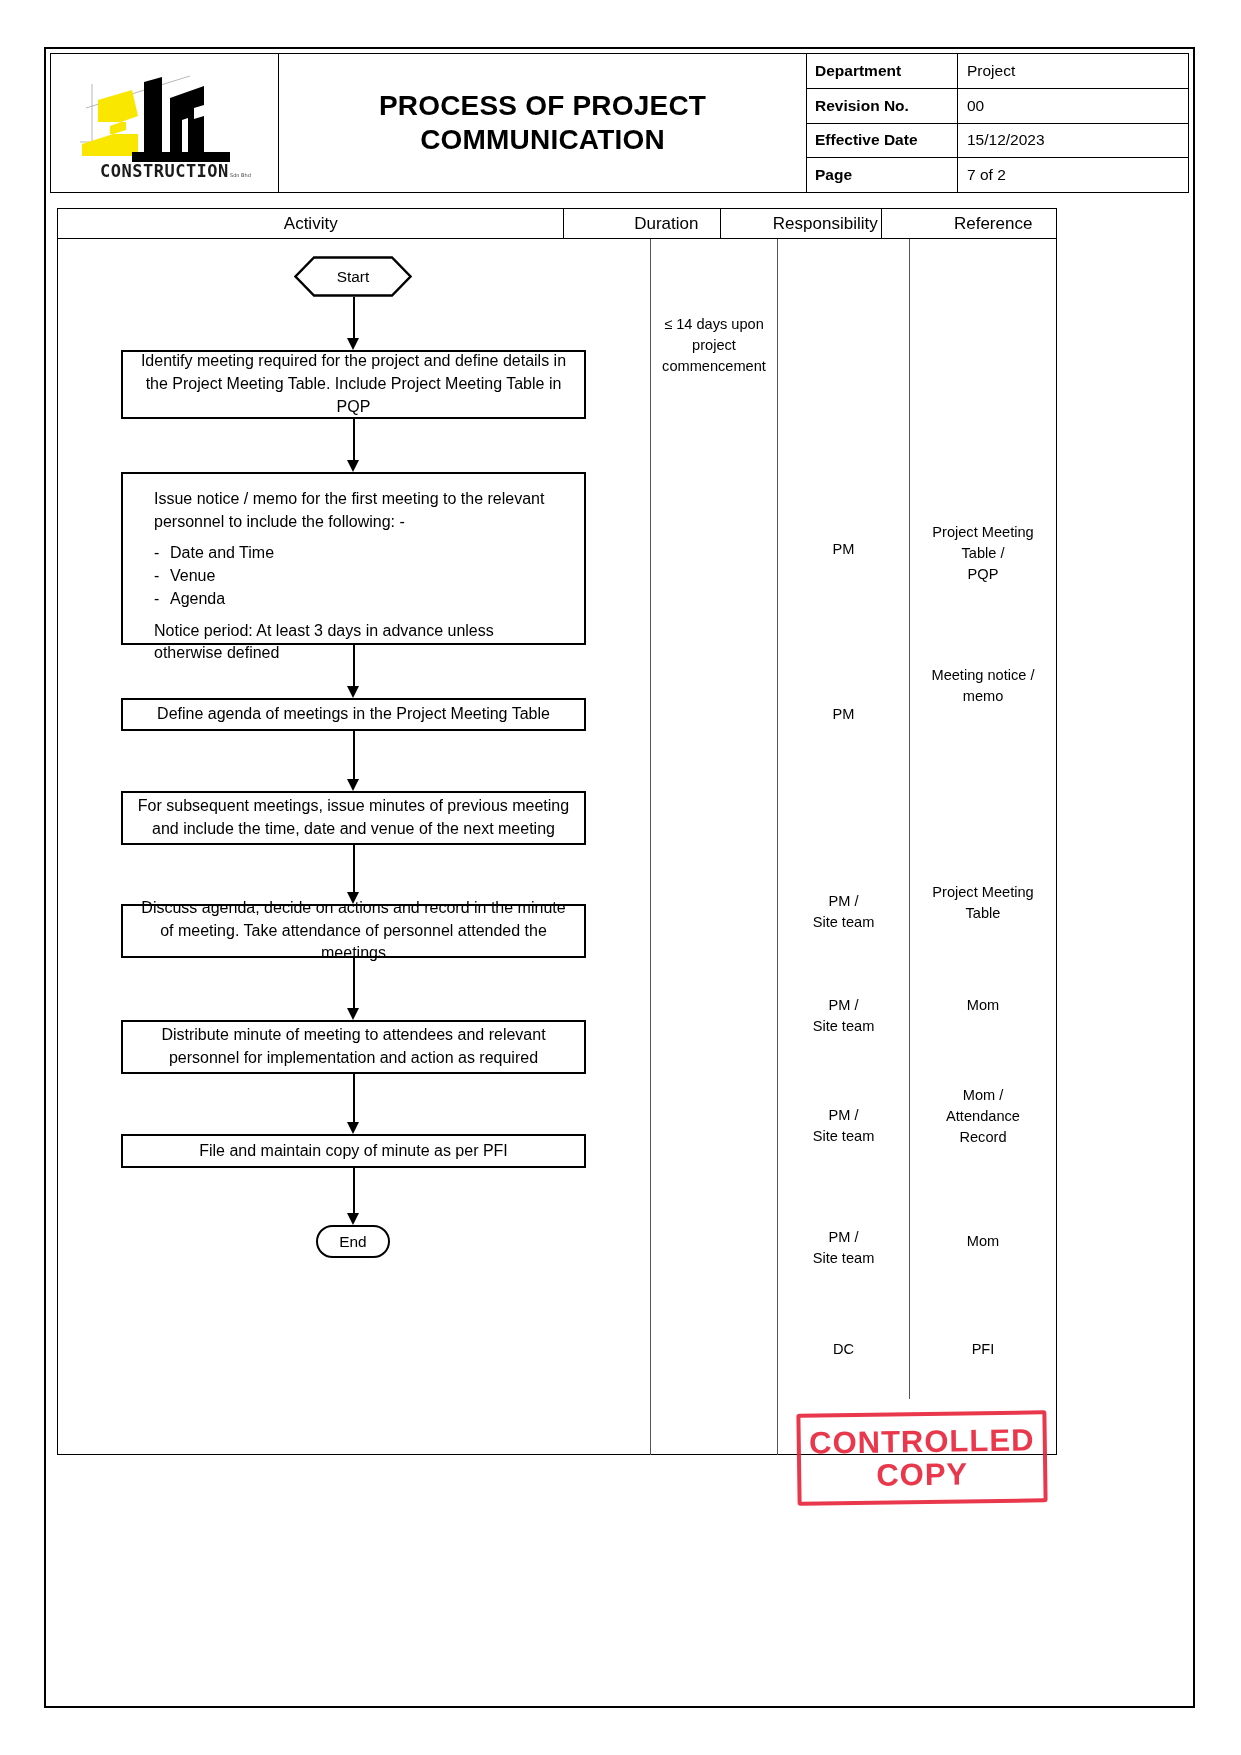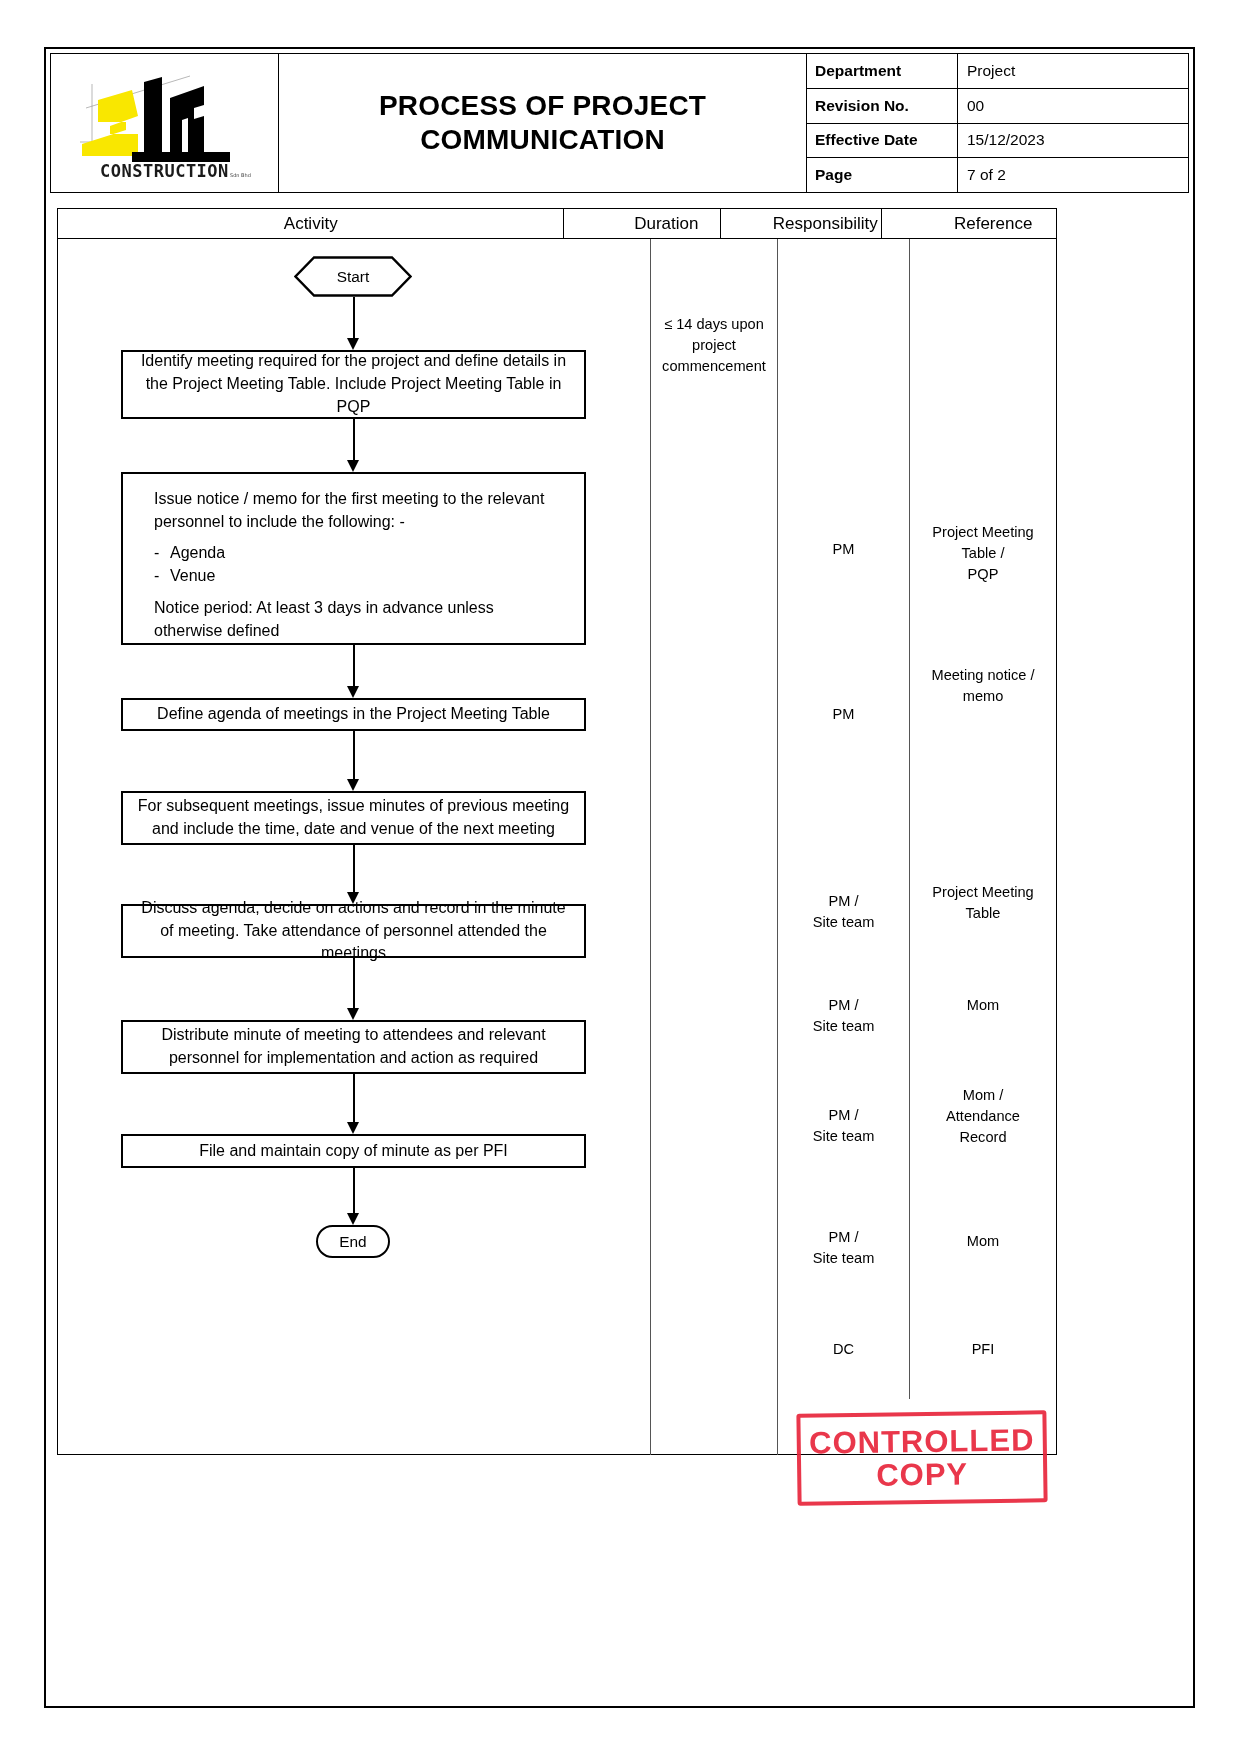--- a/index.html
+++ b/index.html
@@ -350,22 +350,23 @@
     </div>
 
     <div class="arrow" style="left:288px; top:180px; height:53px;">
       <div class="shaft" style="height:41px;"></div>
         <div class="head"></div>
     </div>
 
     <div class="node left-align" style="left:63px; top:233px; width:465px; height:173px;">
       <p class="para">Issue notice / memo for the first meeting to the relevant personnel to include the following: -</p>
       <ul>
+        <li><span class="dash">-</span><span>Date and Time</span></li>
+        <li><span class="dash">-</span><span>Venue</span></li>
         <li><span class="dash">-</span><span>Agenda</span></li>
-        <li><span class="dash">-</span><span>Venue</span></li>
       </ul>
       <p class="para">Notice period: At least 3 days in advance unless otherwise defined</p>
     </div>
 
     <div class="arrow" style="left:288px; top:406px; height:53px;">
       <div class="shaft" style="height:41px;"></div>
         <div class="head"></div>
     </div>
 
     <div class="node" style="left:63px; top:459px; width:465px; height:33px;">

